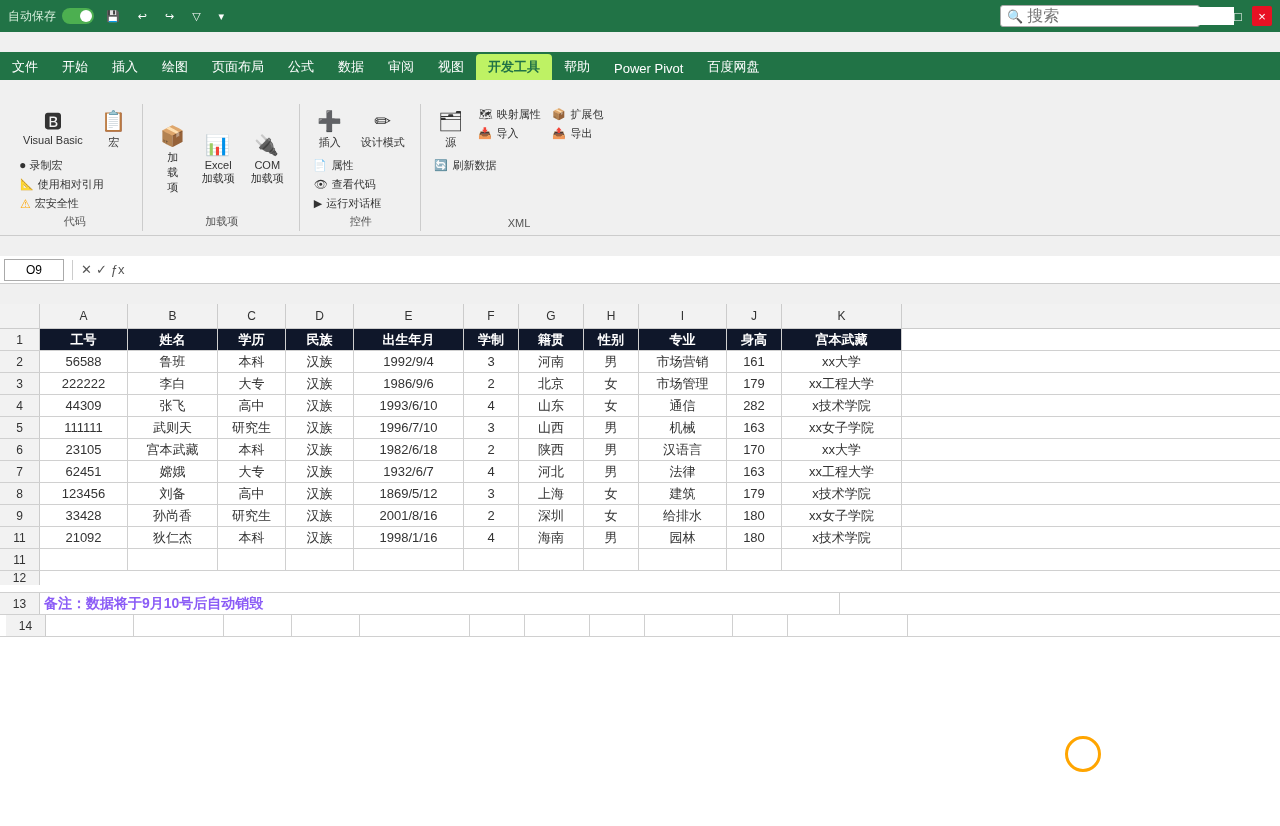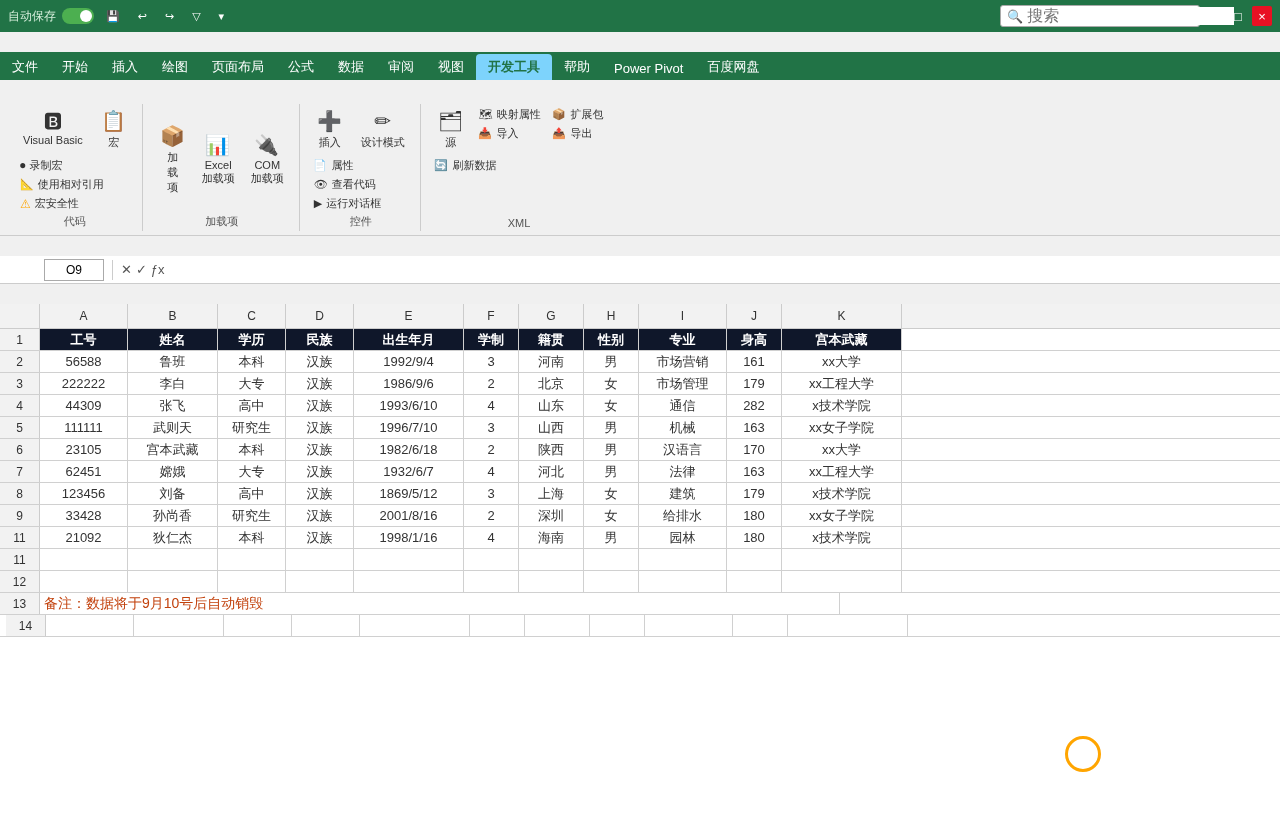--- a/index.html
+++ b/index.html
@@ -66,21 +66,21 @@
       padding-left: 0;
     }
     .ribbon-tab {
       padding: 4px 12px;
       font-size: 13px;
       color: white;
       cursor: pointer;
       border-radius: 4px 4px 0 0;
     }
     .ribbon-tab.active {
-      background: #7dd3fc;
+      background: #bef264;
       color: #217346;
       font-weight: bold;
     }
 
     
     .ribbon {
       background: #f0f0f0;
       border-bottom: 1px solid #ccc;
       display: flex;
       padding: 4px 8px;
@@ -147,21 +147,20 @@
       padding: 0 4px;
       gap: 4px;
     }
     .cell-ref {
       width: 60px;
       border: 1px solid #aaa;
       height: 22px;
       padding: 0 4px;
       font-size: 12px;
       text-align: center;
-      margin-left: 40px;
     }
     .formula-divider {
       width: 1px; height: 20px; background: #ccc; margin: 0 4px;
     }
     .formula-icons { display: flex; gap: 4px; color: #555; font-size: 13px; }
     .formula-input {
       flex: 1;
       border: none;
       outline: none;
       font-size: 13px;
@@ -237,22 +236,22 @@
       overflow: hidden;
       white-space: nowrap;
     }
     .grid-cell.header-row {
       background: #0f172a;
       color: white;
       font-weight: bold;
       justify-content: center;
     }
     .grid-cell.note-cell {
-      color: #c2410c;
-      font-weight: normal;
+      color: #8b5cf6;
+      font-weight: bold;
       font-size: 14px;
       justify-content: flex-start;
     }
 
     
     .cw-a { width: 88px; min-width: 88px; }
     .cw-b { width: 90px; min-width: 90px; }
     .cw-c { width: 68px; min-width: 68px; }
     .cw-d { width: 68px; min-width: 68px; }
     .cw-e { width: 110px; min-width: 110px; }
@@ -630,21 +629,21 @@
             <div class="grid-cell cw-c"></div>
             <div class="grid-cell cw-d"></div>
             <div class="grid-cell cw-e"></div>
             <div class="grid-cell cw-f"></div>
             <div class="grid-cell cw-g"></div>
             <div class="grid-cell cw-h"></div>
             <div class="grid-cell cw-i"></div>
             <div class="grid-cell cw-j"></div>
             <div class="grid-cell cw-k"></div>
           </div>
-          <div class="grid-row" style="min-height: 22px;">
+          <div class="grid-row" style="min-height: 22px; flex-direction: column;">
             <div class="row-header">12</div>
             <div class="grid-cell cw-a"></div>
             <div class="grid-cell cw-b"></div>
             <div class="grid-cell cw-c"></div>
             <div class="grid-cell cw-d"></div>
             <div class="grid-cell cw-e"></div>
             <div class="grid-cell cw-f"></div>
             <div class="grid-cell cw-g"></div>
             <div class="grid-cell cw-h"></div>
             <div class="grid-cell cw-i"></div>

